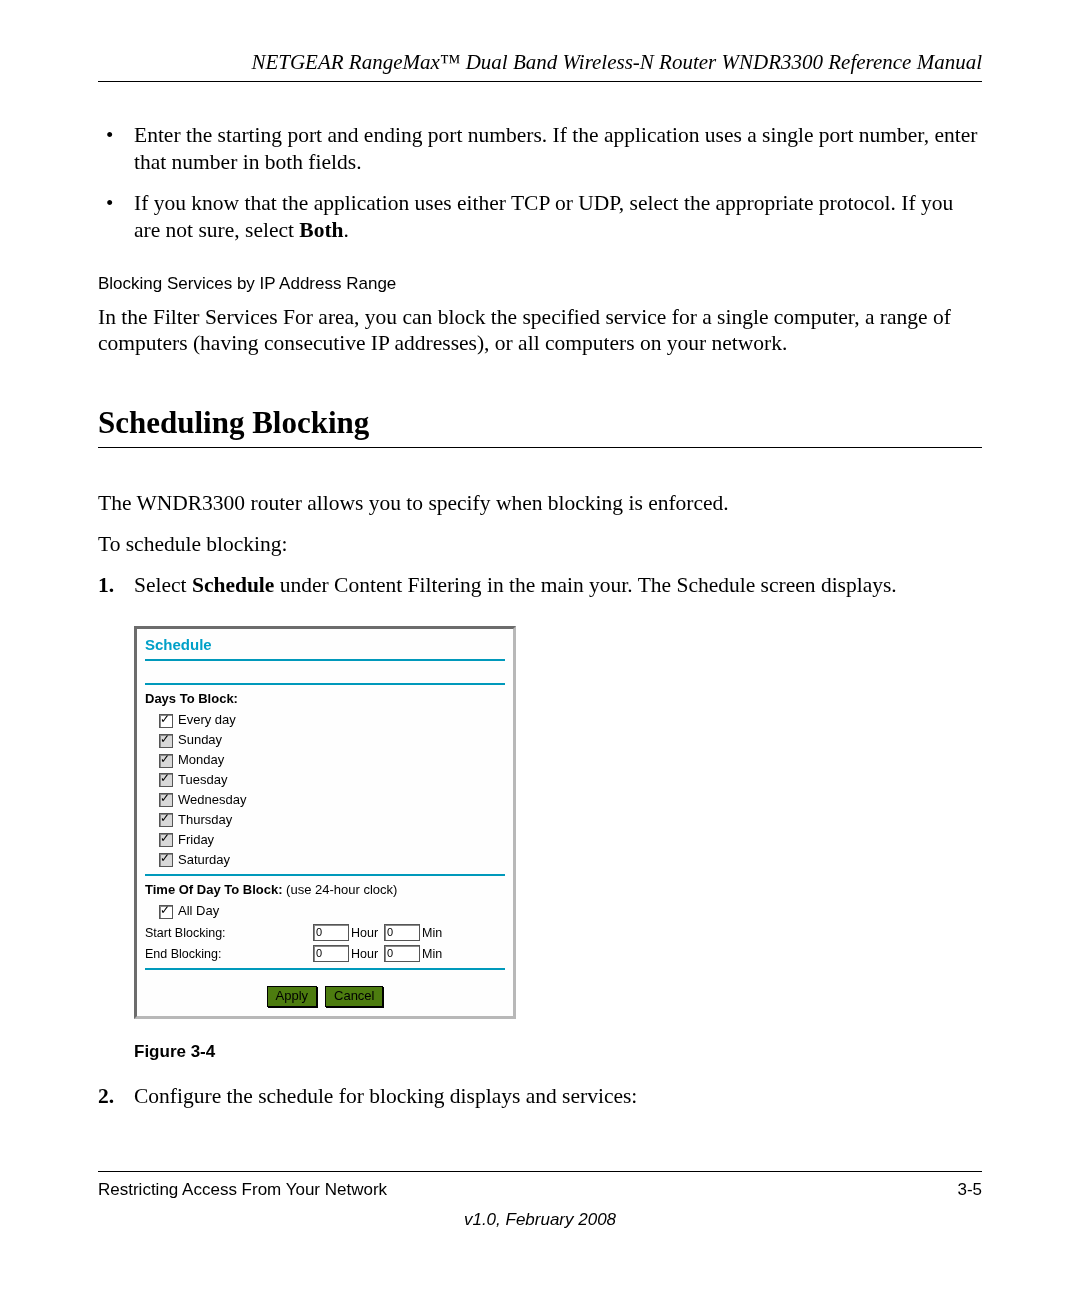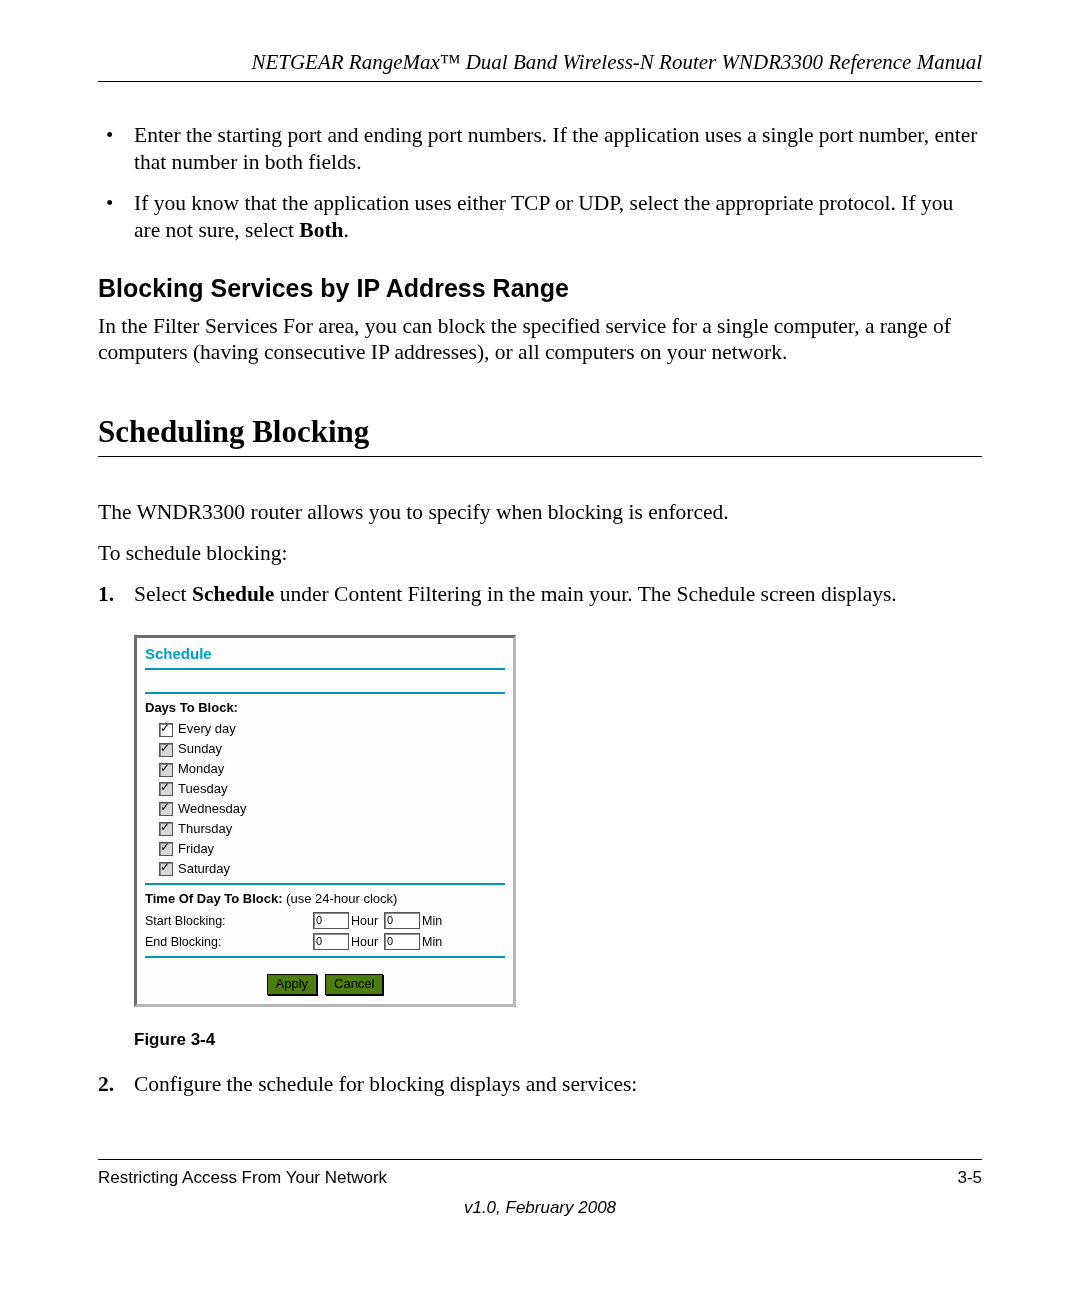--- a/index.html
+++ b/index.html
@@ -35,22 +35,22 @@
   }
   ul.bullets li::before {
     content: "•";
     position: absolute;
     left: -28px;
     top: 0;
     font-size: 21px;
   }
   h3.section-sub {
     font-family: Arial, Helvetica, sans-serif;
-    font-weight: bold;
-    font-size: 25px;
+    font-weight: normal;
+    font-size: 17px;
     margin: 30px 0 10px 0;
   }
   p.body {
     font-size: 21.5px;
     line-height: 1.25;
     margin: 8px 0 14px 0;
   }
   h2.section-main {
     font-family: Liberation Serif, serif;
     font-weight: bold;
@@ -265,20 +265,24 @@
           <div class="chk-row">
               <span class="chk checked disabled"></span>
               <span>Saturday</span>
             </div>
 
           <hr class="panel-subsep">
 
           <div class="panel-label">
             <span>Time Of Day To Block: </span><span class="hint">(use 24-hour clock)</span>
           </div>
+          <div class="chk-row">
+              <span class="chk checked"></span>
+              <span>All Day</span>
+            </div>
 
           <div class="time-row">
             <span class="tlabel">Start Blocking:</span>
             <span class="tinput">0</span>
             <span class="unit">Hour</span>
             <span class="tinput">0</span>
             <span class="unit">Min</span>
           </div>
           <div class="time-row">
             <span class="tlabel">End Blocking:</span>

